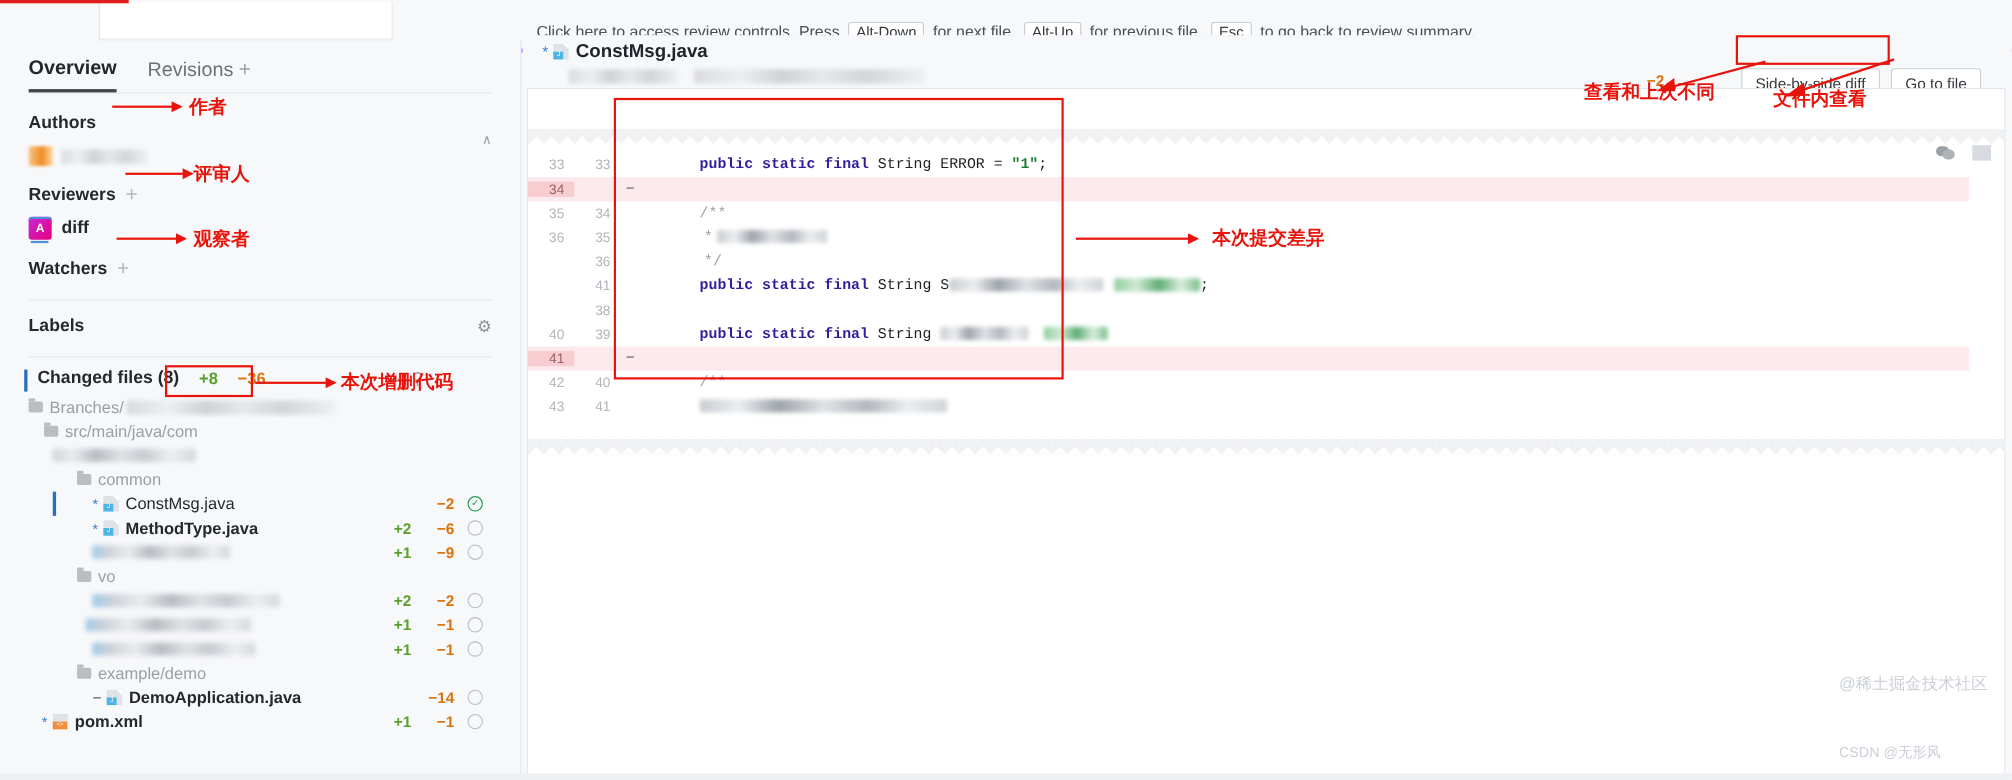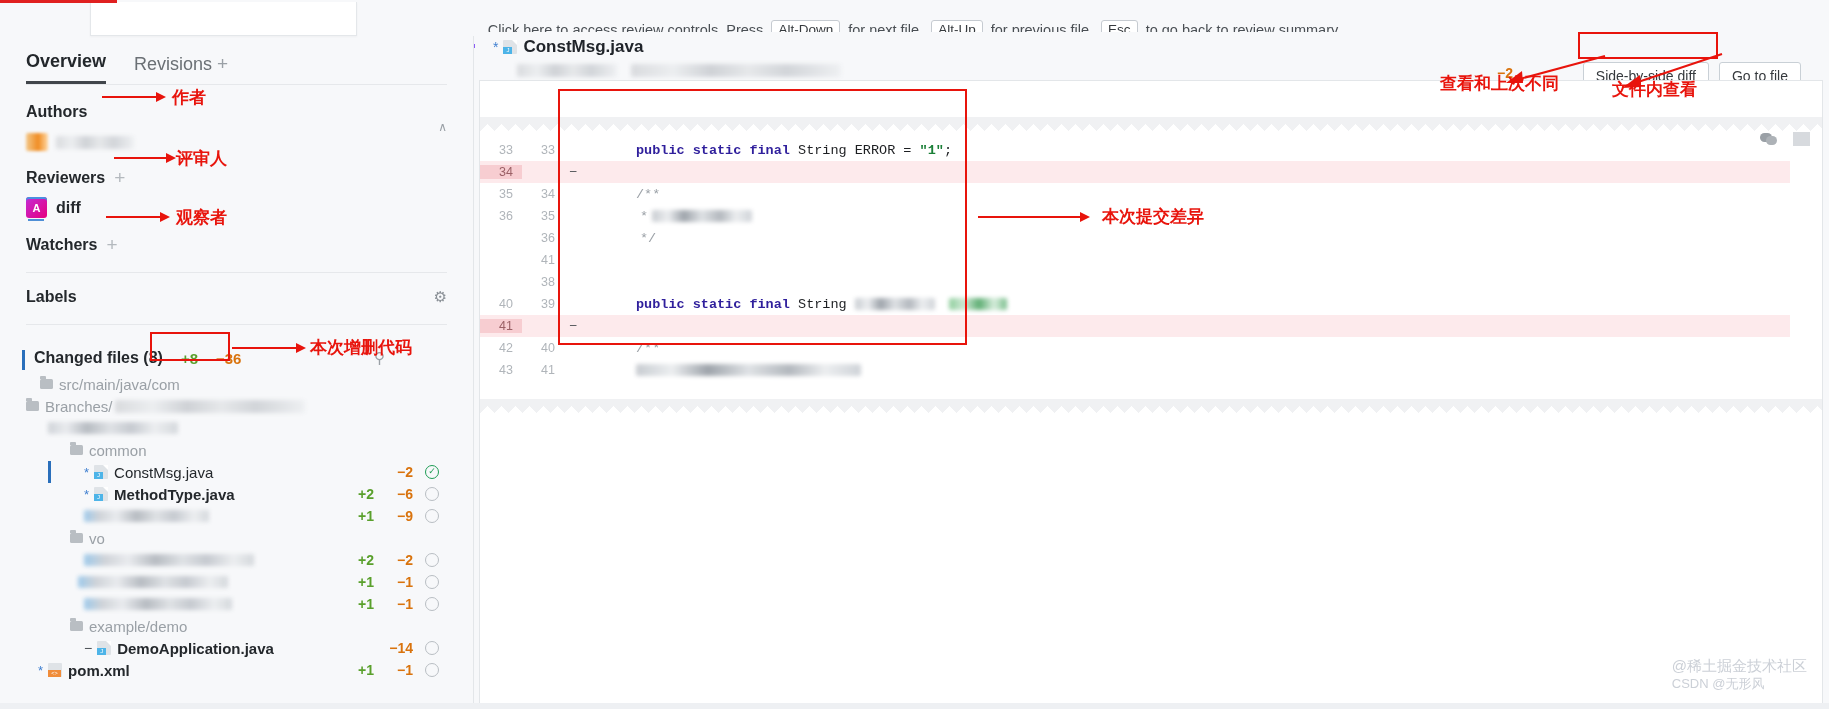--- a/index.html
+++ b/index.html
@@ -61,21 +61,21 @@
     box-shadow:0 2px 0 0 #4a8fe0 inset;position:relative;}
   .ava-a::after{content:"";position:absolute;left:2px;bottom:-3px;width:16px;height:2px;background:#4f8fd6;}
   .admin-name{font-weight:bold;font-size:16px;color:#24282c;}
 
   .divider{height:1px;background:#e6e8eb;margin-top:18px;}
 
   .labels-row{display:flex;align-items:center;justify-content:space-between;margin-top:15px;}
   .gear{color:#8b9197;font-size:15px;}
 
   .rs-title{font-weight:bold;font-size:16px;margin-top:19px;color:#24282c;}
-  .cf-row{display:flex;align-items:flex-end;margin-top:24px;position:relative;padding-left:8px;}
+  .cf-row{display:flex;align-items:flex-end;margin-top:10px;position:relative;padding-left:8px;}
   .cf-bar{position:absolute;left:-4px;top:1px;width:3px;height:20px;background:#2a6fbb;}
   .cf-label{font-weight:bold;font-size:16px;color:#24282c;}
   .plus-n{color:#5aa02c;font-weight:bold;font-size:15px;}
   .minus-n{color:#d9730d;font-weight:bold;font-size:15px;}
 
   
   .tree{margin-top:6px;font-size:15px;}
   .trow{display:flex;align-items:center;height:22px;position:relative;}
   .tname{color:#9aa0a6;}
   .tname.file{color:#24282c;}
@@ -154,21 +154,21 @@
   
   .anno{position:absolute;color:#e8140c;font-weight:bold;z-index:30;}
   .anno-txt{font-size:17px;font-family:"Liberation Sans",sans-serif;white-space:nowrap;}
   .arrow{position:absolute;height:2px;background:#e8140c;z-index:30;}
   .arrow::after{content:"";position:absolute;right:-2px;top:-4px;
     border-left:10px solid #e8140c;border-top:5px solid transparent;border-bottom:5px solid transparent;}
   .rbox{position:absolute;border:2px solid #e8140c;z-index:30;box-sizing:border-box;}
 
   .watermark{position:absolute;right:22px;bottom:16px;text-align:left;
     color:#c3c8d0;font-size:15px;line-height:18px;opacity:.85;z-index:35;}
-  .watermark .w2{font-size:13px;margin-right:-8px;}
+  .watermark .w2{font-size:13px;margin-right:-8px;margin-top:44px;}
   .bottomline{position:absolute;left:0;bottom:0;width:1829px;height:6px;background:#eef0f3;}
 </style>
 </head>
 <body>
 
 <div class="app">
 
   <div class="hintbar">
     <span class="seg">Click here to access review controls. Press </span>
       <span class="kbd">Alt-Down</span>
@@ -227,31 +227,31 @@
     <div class="cf-row">
       <div class="cf-bar"></div>
       <span class="cf-label">Changed files (8)</span>
       <span class="plus-n" style="margin-left:18px">+8</span>
       <span class="minus-n" style="margin-left:18px">−36</span>
       <span style="position:absolute;right:62px;color:#9aa0a6;font-size:15px">⚲</span>
     </div>
 
     <div class="tree">
 
-      <div class="trow" style="padding-left:14px">
-        <span class="folder-ico"></span>
-        <span class="tname">src/main/java/com</span>
-      </div>
-
       <div class="trow" style="padding-left:0px">
         <span class="folder-ico"></span>
         <span class="tname">Branches/</span>
         <span class="blurline" style="width:190px;margin-left:2px"></span>
       </div>
 
+      <div class="trow" style="padding-left:14px">
+        <span class="folder-ico"></span>
+        <span class="tname">src/main/java/com</span>
+      </div>
+
       <div class="trow" style="padding-left:22px">
         <span class="blurfile" style="width:130px"></span>
       </div>
 
       <div class="trow" style="padding-left:44px">
         <span class="folder-ico"></span>
         <span class="tname">common</span>
       </div>
 
       <div class="trow" style="padding-left:58px">
@@ -408,20 +408,21 @@
         <span class="ln"></span>
         <span class="ln">36</span>
         <span class="marker"></span>
         <span style="padding-left:58px" class="cmt"> */</span>
       </div>
 
       <div class="coderow" style="top:168px">
         <span class="ln"></span>
         <span class="ln">41</span>
         <span class="marker"></span>
+        <span style="padding-left:54px"><span class="kw">public static final </span><span class="typ">String S</span><span class="blurcode" style="width:140px"></span><span class="blurcode green" style="width:78px;margin-left:10px"></span><span class="typ">;</span></span>
       </div>
 
       <div class="coderow" style="top:190px">
         <span class="ln"></span>
         <span class="ln">38</span>
         <span class="marker"></span>
       </div>
 
       <div class="coderow" style="top:212px">
         <span class="ln">40</span>

